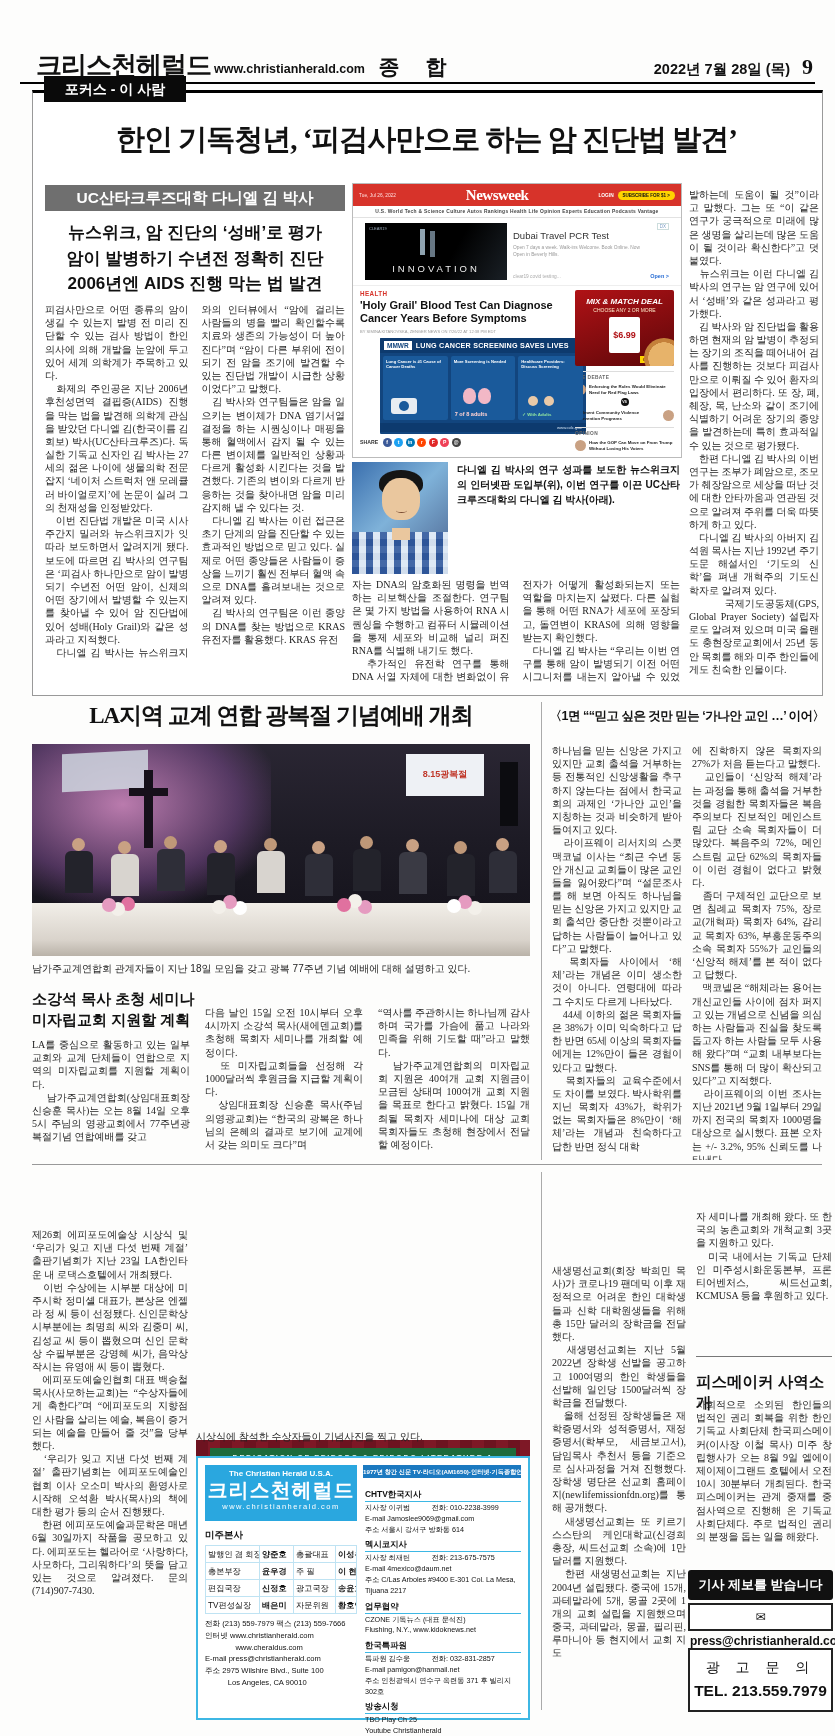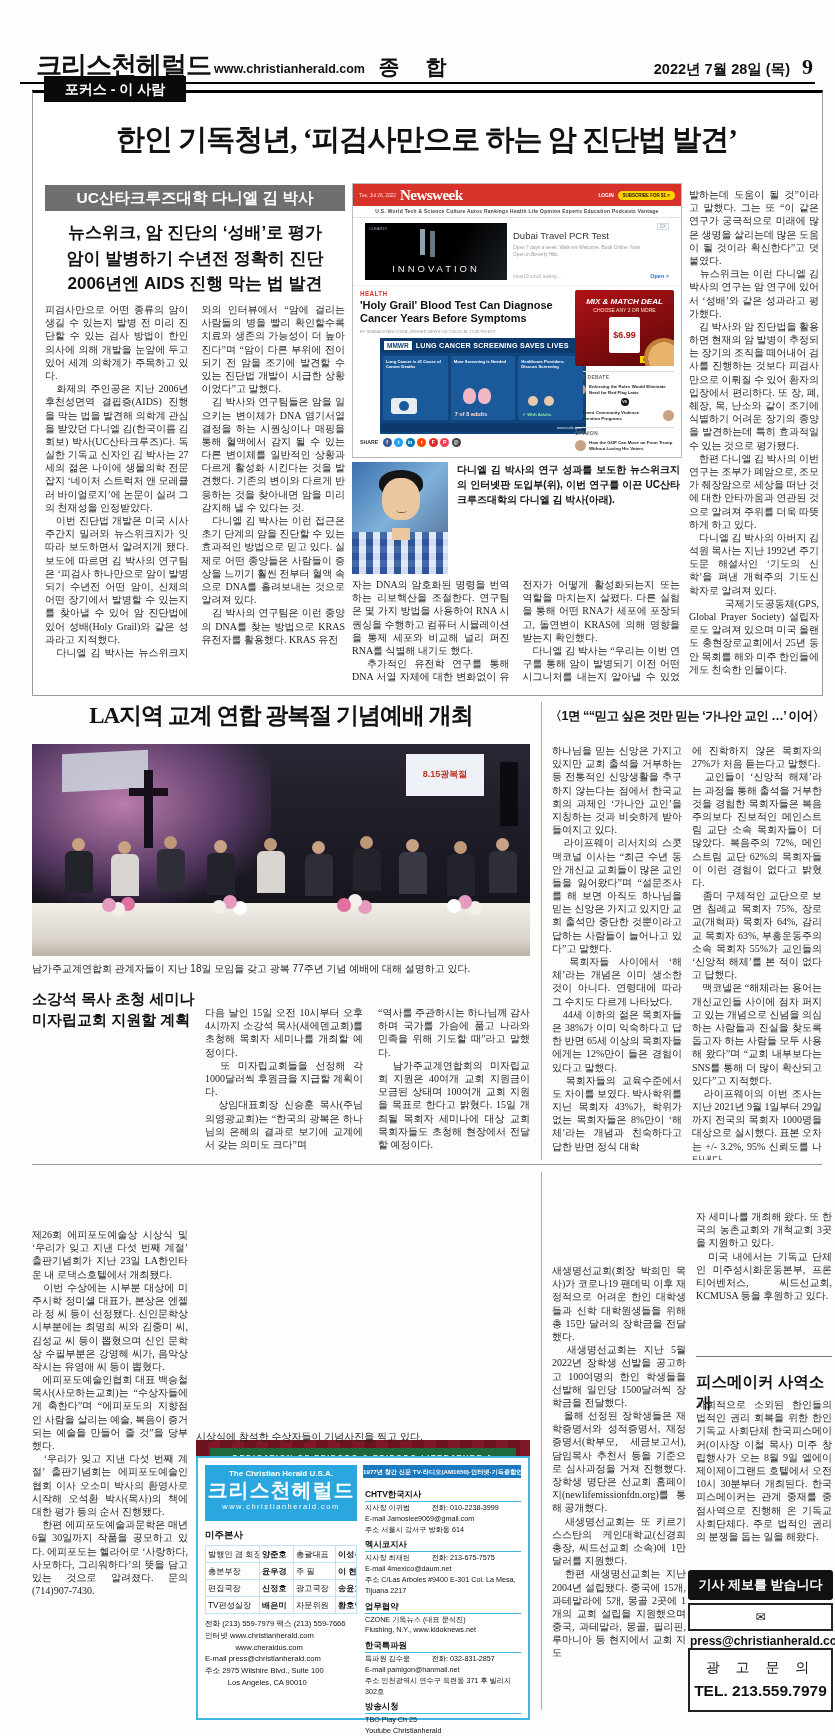--- a/index.html
+++ b/index.html
@@ -21,21 +21,21 @@
   
   .focus-box{border:1px solid #999;border-top:3px solid #000;background:#fff;}
   .focus-badge{background:#0a0a0a;color:#fff;font-size:14px;font-weight:bold;text-align:center;line-height:26px;}
   .focus-headline{font-size:29px;font-weight:900;letter-spacing:-1px;}
   .author-box{background:#6f6f6f;color:#fff;font-size:15.5px;font-weight:bold;text-align:center;line-height:26px;}
   .deck{font-size:17px;font-weight:bold;line-height:1.5;text-align:center;white-space:pre-line;}
   
   .nw{border:1px solid #bbb;background:#fff;overflow:hidden;font-family:"Liberation Sans",sans-serif;}
   .nw-top{height:22px;background:#d7332a;display:flex;align-items:center;padding:0 6px;gap:4px;}
   .nw-date{font-size:4.8px;color:#ffdede;}
-  .nw-logo{flex:1;text-align:left;color:#fff;font-size:15px;font-weight:900;font-family:"Liberation Serif",serif;letter-spacing:-.5px;}
+  .nw-logo{flex:1;text-align:center;color:#fff;font-size:15px;font-weight:900;font-family:"Liberation Serif",serif;letter-spacing:-.5px;}
   .nw-login{font-size:4.8px;color:#fff;font-weight:bold;}
   .nw-sub{background:#ffd400;color:#111;font-size:4.5px;font-weight:900;border-radius:7px;padding:2px 5px;}
   .nw-nav{height:11px;line-height:11px;text-align:center;font-size:4.9px;font-weight:bold;color:#444;border-bottom:1px solid #e2e2e2;letter-spacing:.3px;}
   .nw-ad{height:57px;display:flex;gap:6px;padding:5px 12px;border-bottom:1px solid #eee;}
   .nw-ad-img{width:142px;background:linear-gradient(120deg,#000 60%,#1a2026);position:relative;flex-shrink:0;}
   .nw-ad-brand{position:absolute;top:3px;left:4px;font-size:4px;color:#9ab;}
   .nw-innov{position:absolute;bottom:6px;width:100%;text-align:center;color:#eee;font-size:9.5px;letter-spacing:3px;}
   .nw-arm{position:absolute;top:6px;left:55px;width:5px;height:26px;background:#8fa3b0;box-shadow:10px 2px 0 #677784;}
   .nw-ad-right{flex:1;position:relative;}
   .nw-dx{position:absolute;top:0;right:0;font-size:4.5px;color:#7a9cc4;border:.5px solid #cdd;padding:0 2px;}
@@ -310,20 +310,22 @@
     </div>
     <span class="la-speaker"></span>
     <span class="la-heads"></span>
     <span class="la-bodies"></span>
     <div class="la-table"></div>
     <span class="la-flowers"></span>
   </div>
   <div class="abs photo-caption" style="left:32px;top:962px;width:498px;">남가주교계연합회 관계자들이 지난 18일 모임을 갖고 광복 77주년 기념 예배에 대해 설명하고 있다.</div>
   <div class="abs subhead" style="left:32px;top:988px;width:170px;font-size:15px;line-height:1.4;">소강석 목사 초청 세미나
 미자립교회 지원할 계획</div>
+  <div class="abs body-text" style="left:32px;top:1038px;width:158px;height:122px;">LA를 중심으로 활동하고 있는 일부 교회와 교계 단체들이 연합으로 지역의 미자립교회를 지원할 계획이다.
+　남가주교계연합회(상임대표회장 신승훈 목사)는 오는 8월 14일 오후 5시 주님의 영광교회에서 77주년광복절기념 연합예배를 갖고</div>
   <div class="abs body-text" style="left:205px;top:1006px;width:158px;height:154px;">다음 날인 15일 오전 10시부터 오후 4시까지 소강석 목사(새에덴교회)를 초청해 목회자 세미나를 개최할 예정이다.
 　또 미자립교회들을 선정해 각 1000달러씩 후원금을 지급할 계획이다.
 　상임대표회장 신승훈 목사(주님의영광교회)는 “한국의 광복은 하나님의 은혜의 결과로 보기에 교계에서 갖는 의미도 크다”며</div>
   <div class="abs body-text" style="left:378px;top:1006px;width:152px;height:154px;">“역사를 주관하시는 하나님께 감사하며 국가를 가슴에 품고 나라와 민족을 위해 기도할 때”라고 말했다.
 　남가주교계연합회의 미자립교회 지원은 40여개 교회 지원금이 모금된 상태며 100여개 교회 지원을 목표로 한다고 밝혔다. 15일 개최될 목회자 세미나에 대상 교회 목회자들도 초청해 현장에서 전달할 예정이다.</div>
 
   <div class="abs vrule" style="left:541px;top:702px;height:458px;"></div>
   <div class="abs center" style="left:546px;top:708px;width:282px;font-size:12.5px;font-weight:900;white-space:nowrap;overflow:hidden;letter-spacing:-0.5px;">〈1면 ““믿고 싶은 것만 믿는 ‘가나안 교인 …’ 이어〉</div>
   <div class="abs body-text" style="left:552px;top:744px;width:130px;height:416px;">하나님을 믿는 신앙은 가지고 있지만 교회 출석을 거부하는 등 전통적인 신앙생활을 추구하지 않는다는 점에서 한국교회의 과제인 ‘가나안 교인’을 지칭하는 것과 비슷하게 받아들여지고 있다.
 　라이프웨이 리서치의 스콧 맥코널 이사는 “최근 수년 동안 개신교 교회들이 많은 교인들을 잃어왔다”며 “설문조사를 해 보면 아직도 하나님을 믿는 신앙은 가지고 있지만 교회 출석만 중단한 것뿐이라고 답하는 사람들이 늘어나고 있다”고 말했다.

